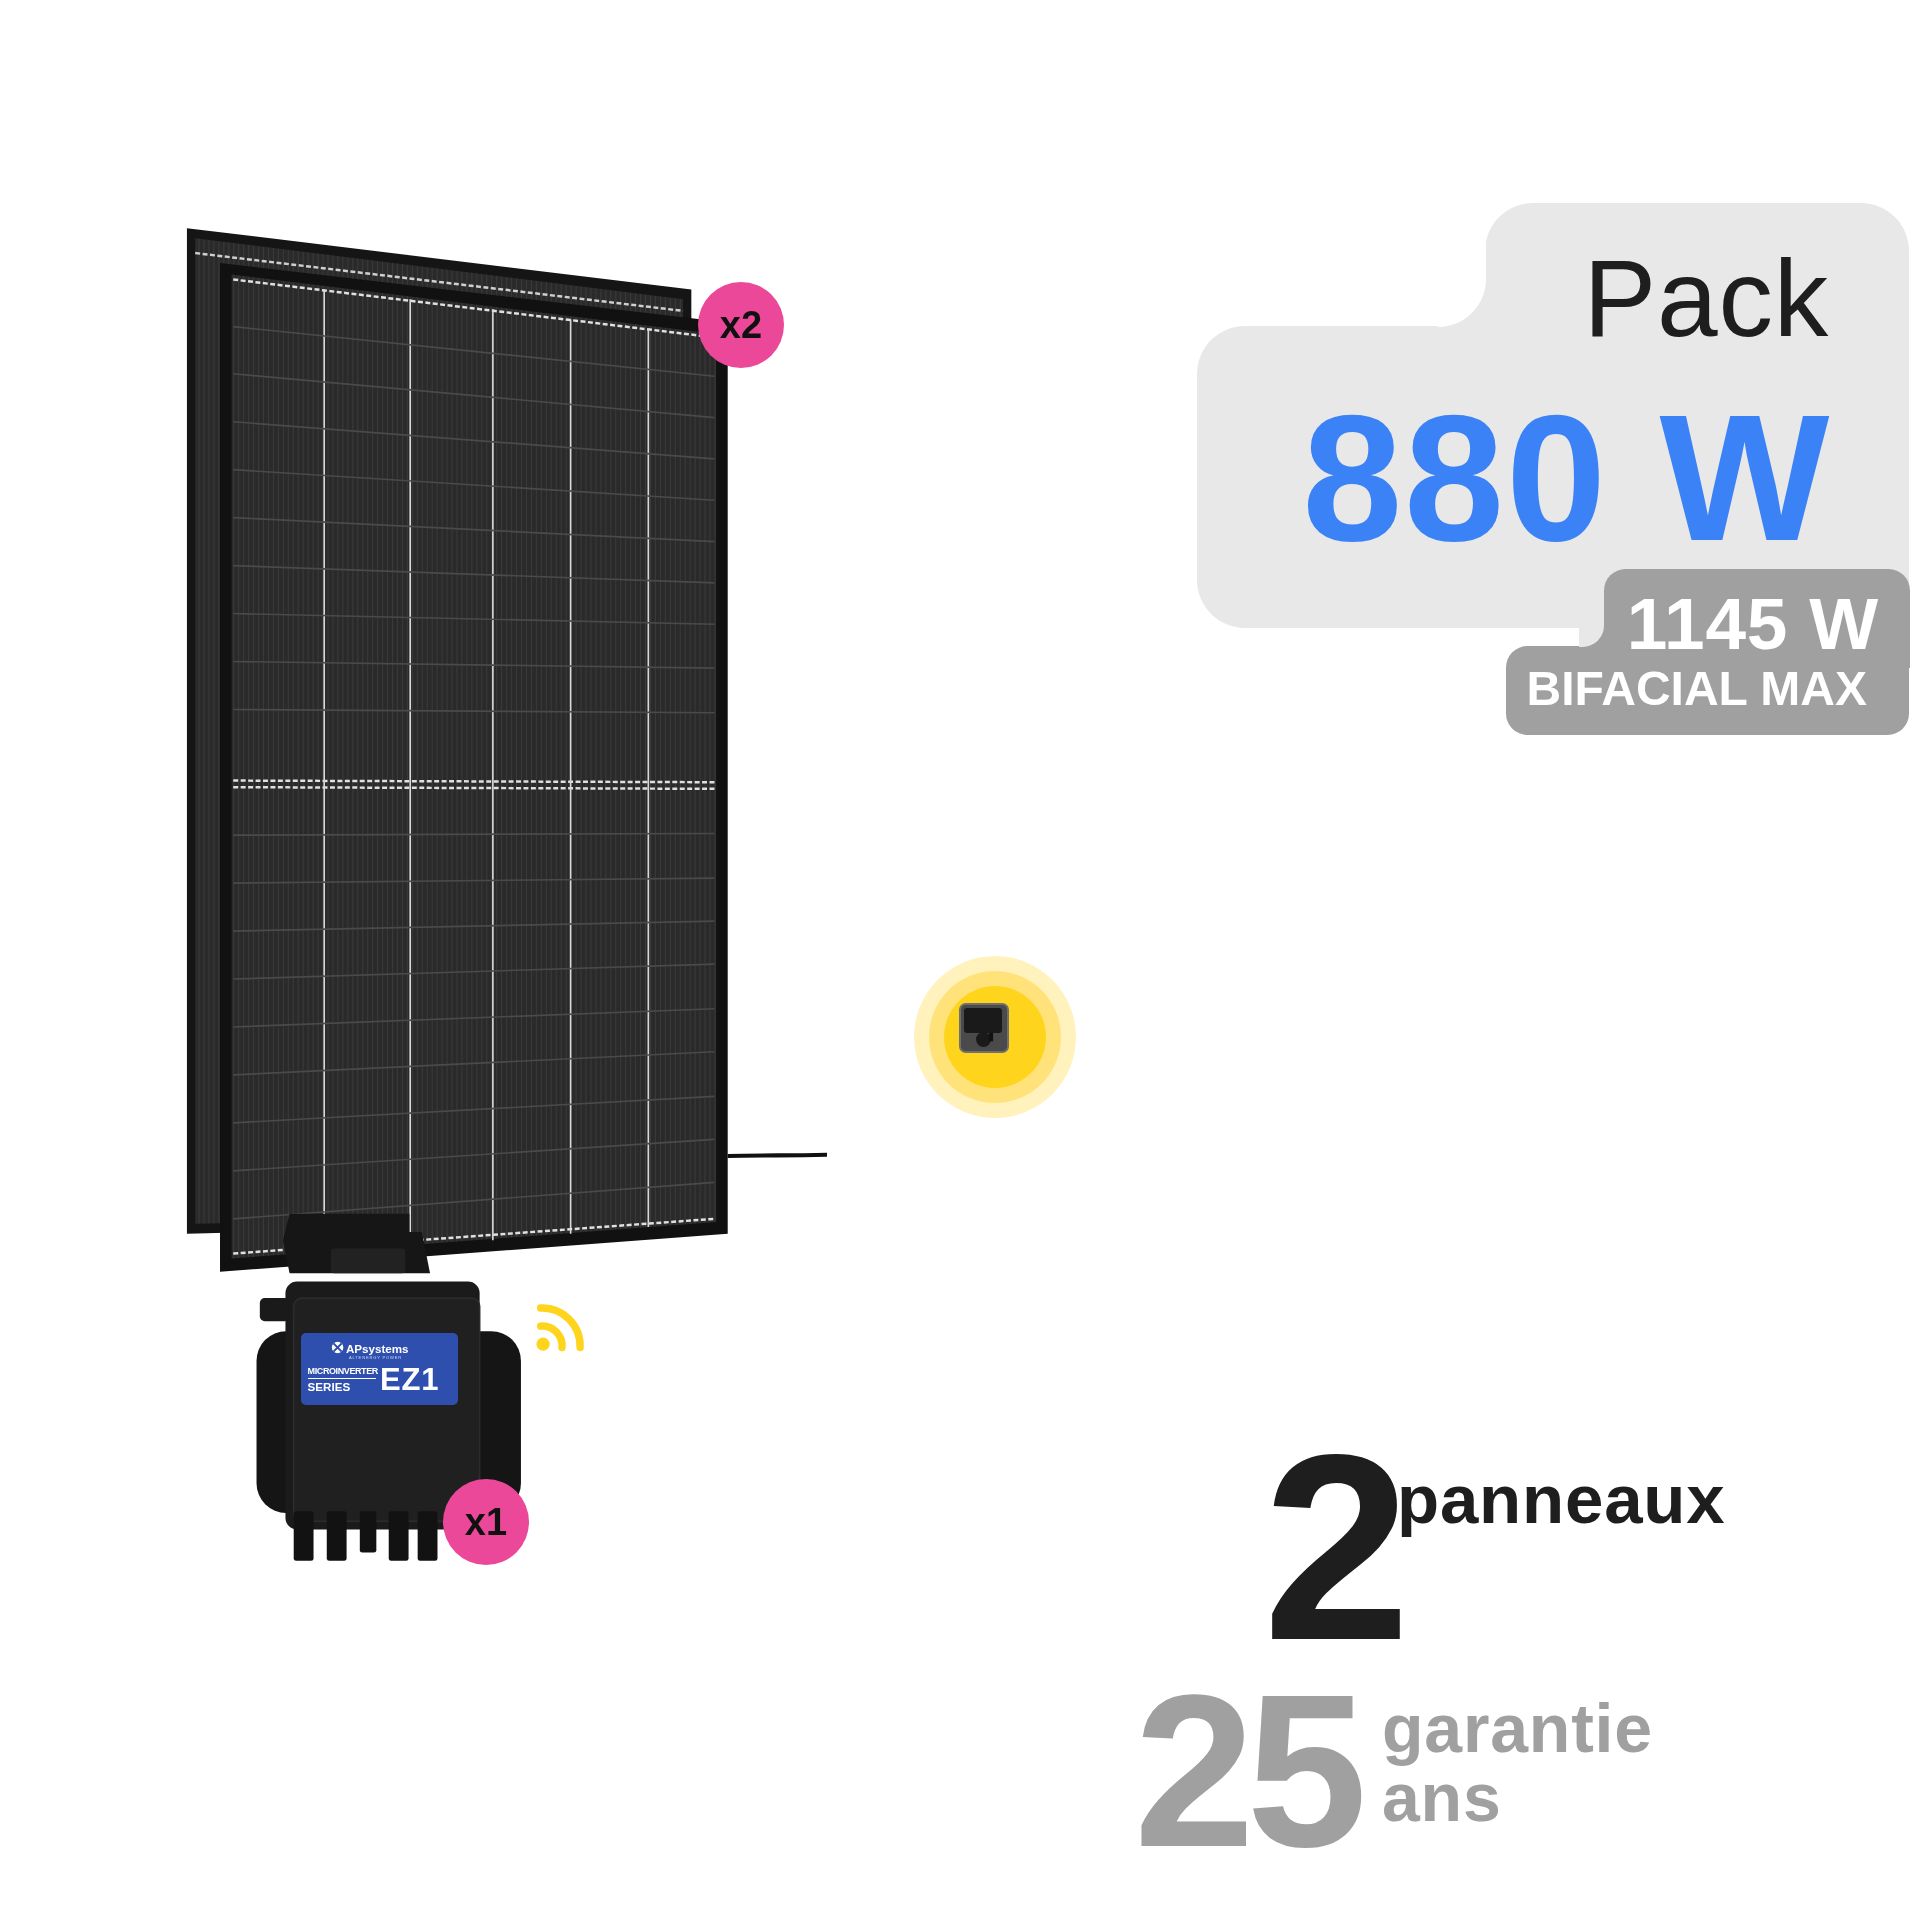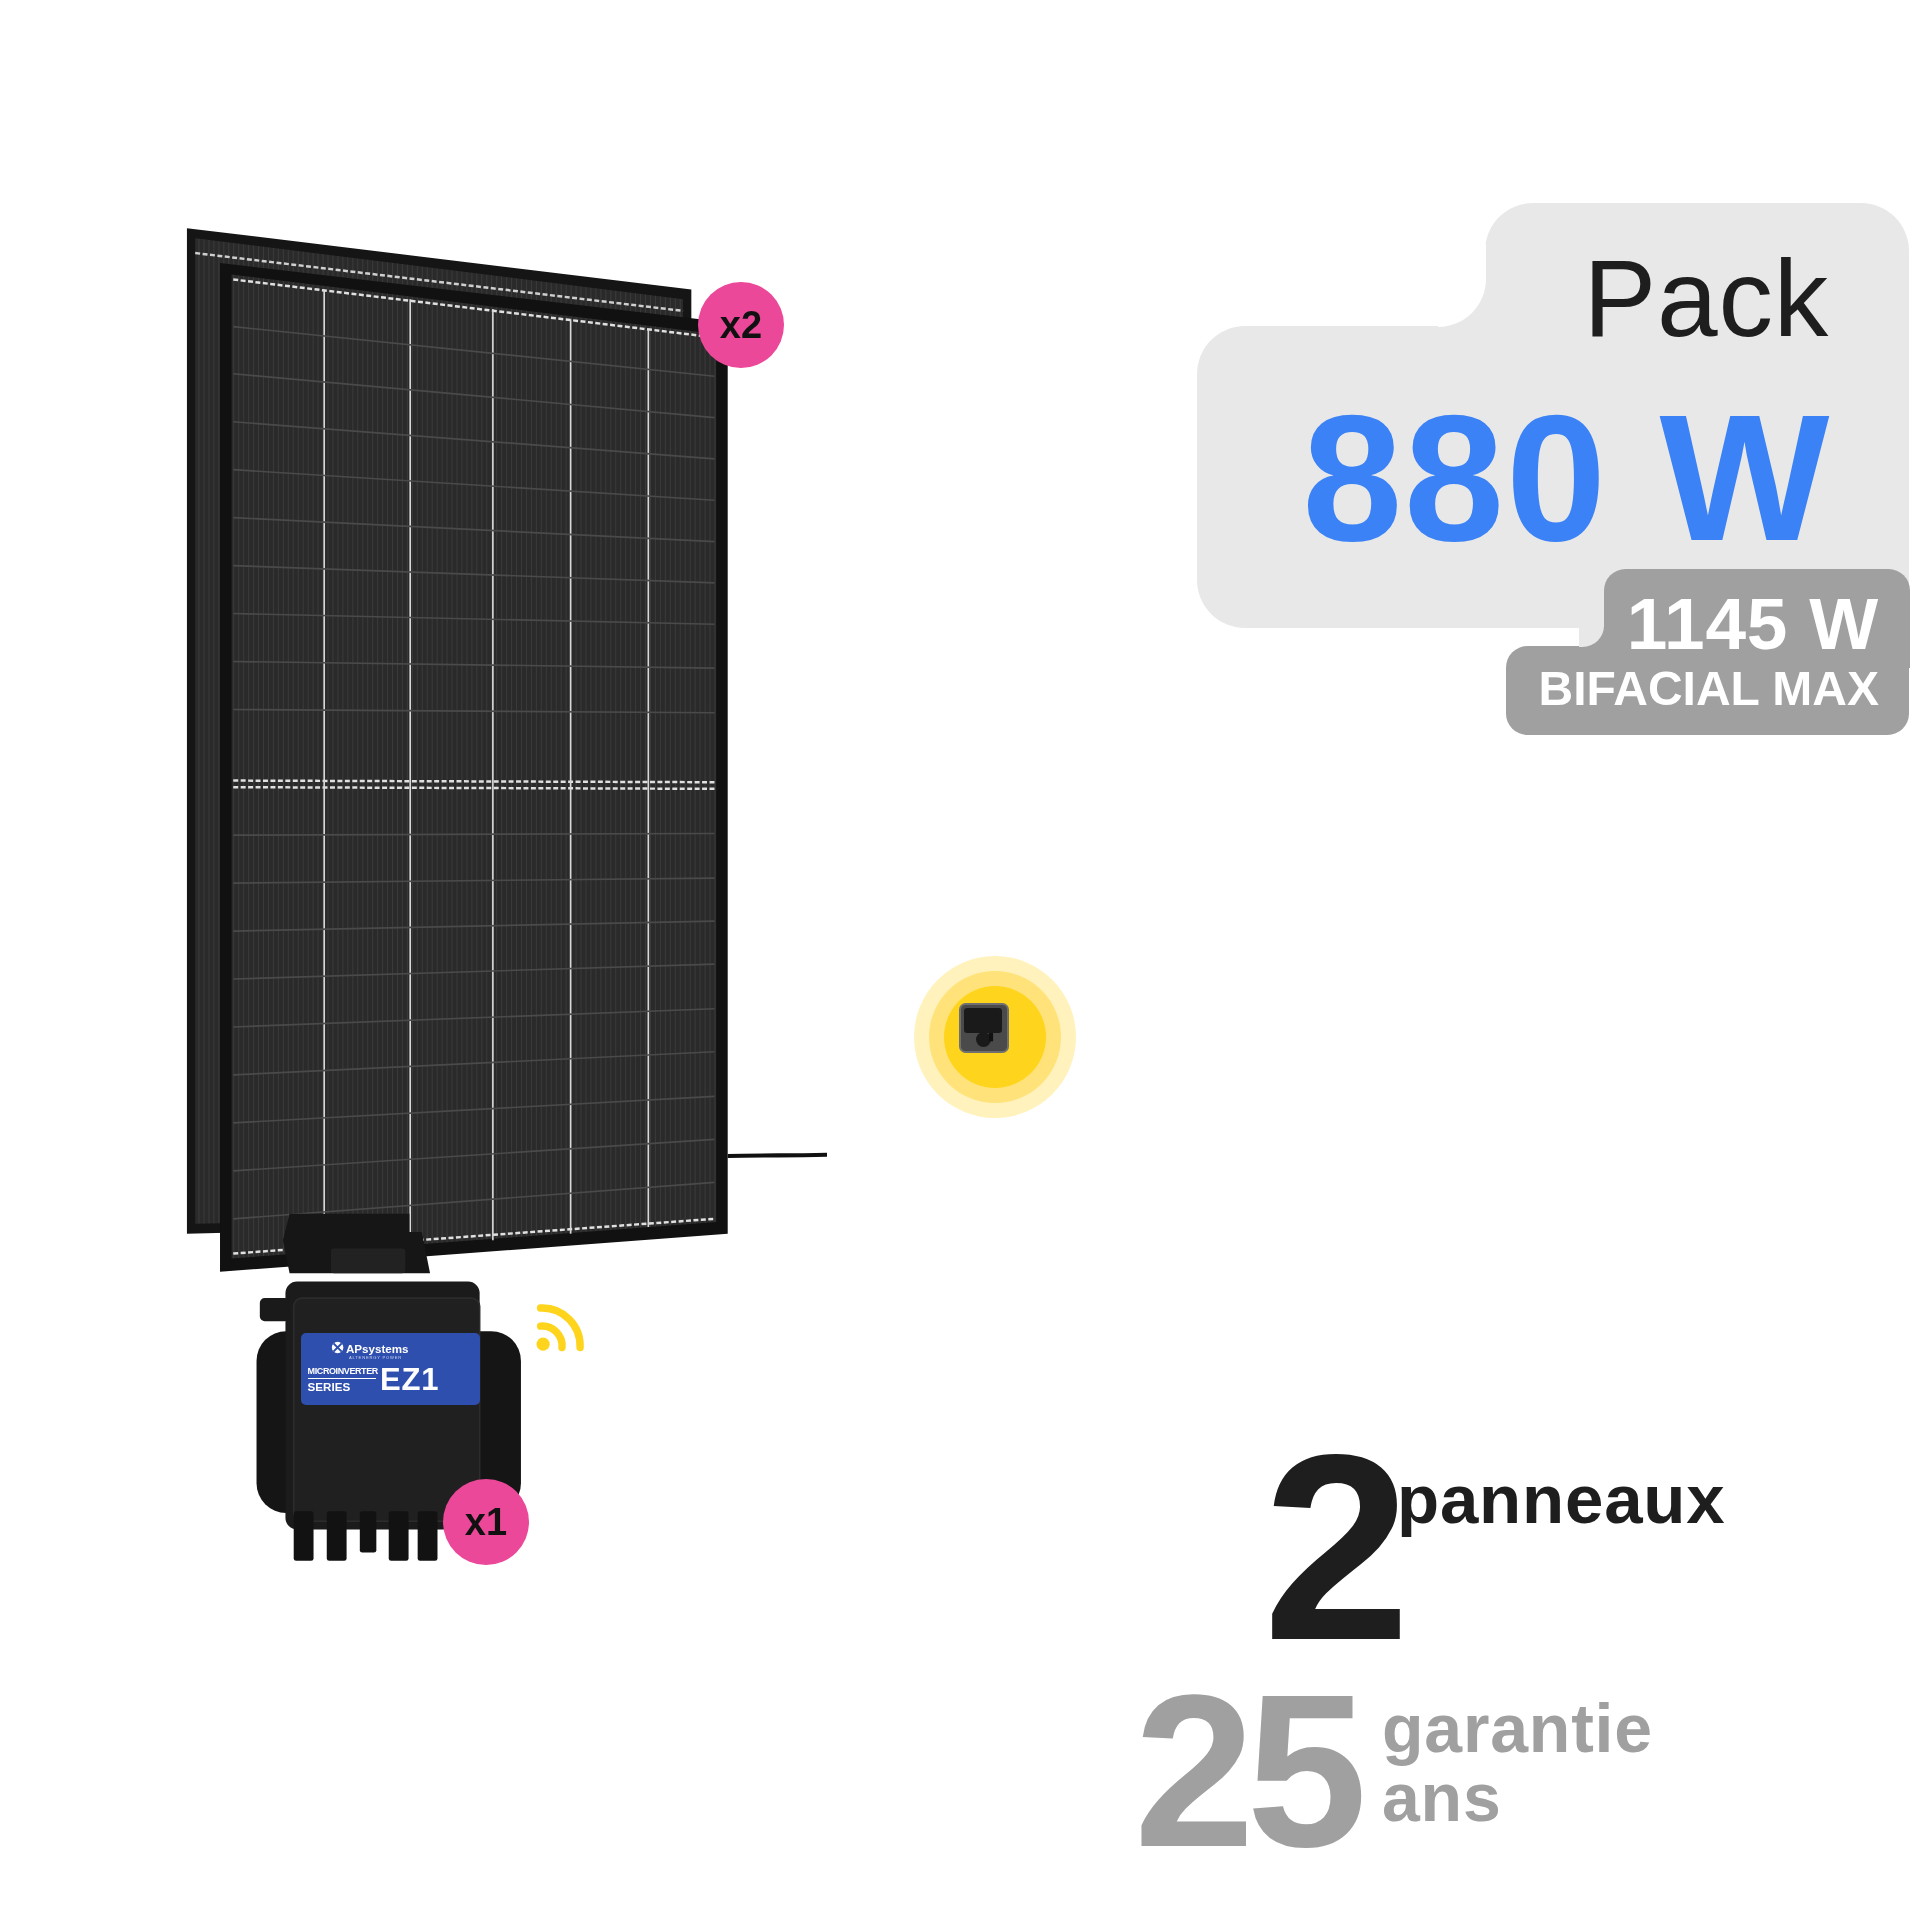--- a/index.html
+++ b/index.html
@@ -12,41 +12,41 @@
   .pack-notch { left: 1438px; top: 285px; width: 50px; height: 43px; background: #e8e8e8; }
   .pack-notch-cut { left: 1438px; top: 244px; width: 48px; height: 83px; background: #ffffff; border-bottom-right-radius: 48px; }
   .pack-title { right: 95px; top: 244px; font-size: 109px; color: #1e1e1e; font-weight: 400; letter-spacing: 0.8px; line-height: 1; }
   .pack-power { right: 93px; top: 388px; font-size: 180px; color: #3b82f6; font-weight: 700; line-height: 1; letter-spacing: 1.7px; }
 
   .bif-top { left: 1604px; top: 569px; width: 306px; height: 99px; background: #a0a0a0; border-radius: 21.5px 21.5px 0 0; }
   .bif-bot { left: 1506px; top: 646px; width: 403px; height: 89px; background: #a0a0a0; border-radius: 21.5px 0 21.5px 21.5px; }
   .bif-corner { left: 1579px; top: 622px; width: 25px; height: 25px; background: #a0a0a0; }
   .bif-corner-cut { left: 1579px; top: 622px; width: 25px; height: 25px; background: #e8e8e8; border-bottom-right-radius: 21.5px; }
   .bif-watt { right: 45px; top: 587px; font-size: 73px; font-weight: 700; color: #ffffff; line-height: 1; letter-spacing: 0.8px; }
-  .bif-label { right: 45px; top: 665px; font-size: 48px; font-weight: 700; color: #ffffff; line-height: 1; letter-spacing: 0px; }
+  .bif-label { right: 57px; top: 665px; font-size: 48px; font-weight: 700; color: #ffffff; line-height: 1; letter-spacing: 0px; }
 
   
   .big-2 { left: 1263px; top: 1415px; font-size: 265px; font-weight: 700; color: #1e1e1e; line-height: 1; letter-spacing: -6.6px; }
   .feat1 { left: 1397px; top: 1463px; font-size: 69px; font-weight: 700; color: #1e1e1e; line-height: 73px; letter-spacing: 0.8px; }
   .big-25 { left: 1134px; top: 1663px; font-size: 217px; font-weight: 700; color: #a0a0a0; line-height: 1; letter-spacing: -8.3px; }
   .feat2 { left: 1382px; top: 1694px; font-size: 68px; font-weight: 700; color: #a0a0a0; line-height: 69px; letter-spacing: 0.8px; }
 
   
   .qty-badge { width: 86px; height: 86px; border-radius: 50%; background: #ec4899; display: flex; align-items: center; justify-content: center; font-size: 38px; font-weight: 700; color: #111; }
 
   
   .glow3 { left: 914px; top: 956px; width: 162px; height: 162px; border-radius: 50%; background: #fff2bd; }
   .glow2 { left: 929px; top: 971px; width: 132px; height: 132px; border-radius: 50%; background: #ffe37a; }
   .glow1 { left: 944px; top: 986px; width: 102px; height: 102px; border-radius: 50%; background: #ffd41c; }
   .socket { left: 959px; top: 1003px; width: 50px; height: 50px; background: #4a4a4a; border-radius: 6.6px; border: 2.5px solid #707070; box-sizing: border-box; }
   .socket-in { position: absolute; left: 3.3px; top: 3.3px; width: 38px; height: 25px; background: #1a1a1a; border-radius: 3.3px; }
   .socket-hole { position: absolute; left: 15px; top: 26.5px; width: 15px; height: 15px; background: #1a1a1a; border-radius: 50%; }
 
   
-  .inv-label { left: 301px; top: 1333px; width: 179px; height: 72px; background: #2f4fae; border-radius: 5px; color: #fff; }
+  .inv-label { left: 301px; top: 1333px; width: 157px; height: 72px; background: #2f4fae; border-radius: 5px; color: #fff; }
   .inv-brand { position: absolute; left: 45px; top: 9px; font-size: 11.6px; font-weight: 700; letter-spacing: 0px; }
   .inv-brand-sub { position: absolute; left: 48px; top: 22px; font-size: 4.1px; letter-spacing: 0.8px; color: #cfd8f5; }
   .inv-micro { position: absolute; left: 6.6px; top: 33px; font-size: 9px; font-weight: 700; letter-spacing: -0.4px; }
   .inv-series { position: absolute; left: 6.6px; top: 47px; font-size: 11.6px; font-weight: 700; text-align: right; }
   .inv-line { position: absolute; left: 6.6px; top: 45px; width: 68px; height: 0.8px; background: #ffffff; }
   .inv-model { position: absolute; left: 79px; top: 31px; font-size: 31px; font-weight: 700; letter-spacing: 0.8px; line-height: 1; }
 </style>
 </head>
 <body>
 

